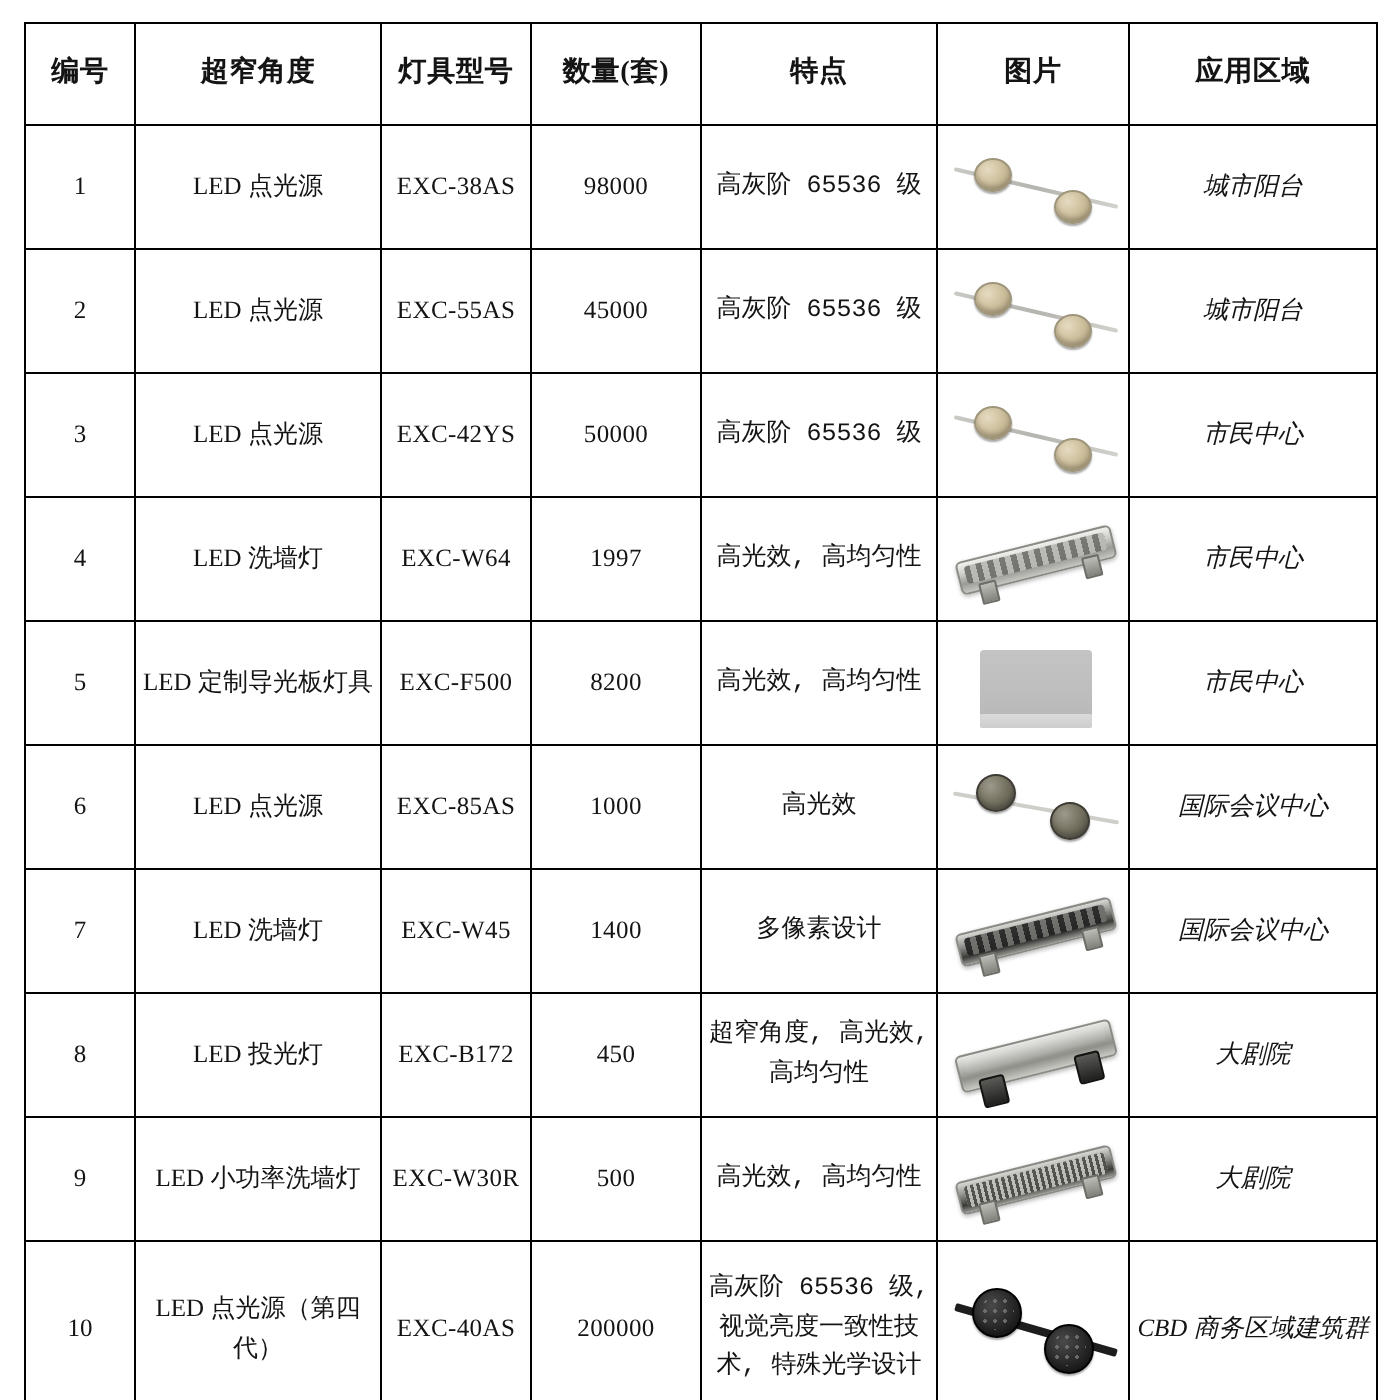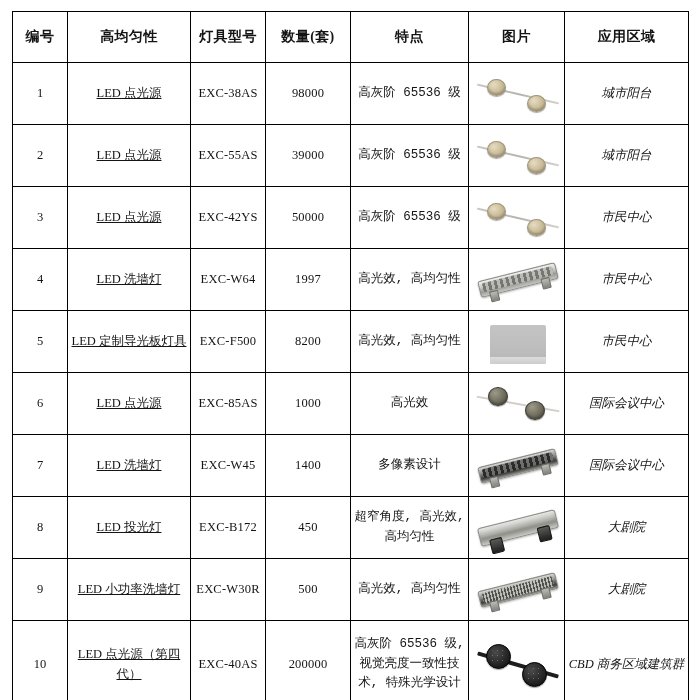--- a/index.html
+++ b/index.html
@@ -53,21 +53,21 @@
   col.c-model   { width: 75px; }
   col.c-qty     { width: 85px; }
   col.c-feat    { width: 118px; }
   col.c-pic     { width: 96px; }
   col.c-area    { width: 124px; }
 
   td.cell-no { font-size: 12px; }
   td.cell-model { font-size: 11.5px; letter-spacing: 0.2px; }
   td.cell-qty { font-size: 11.5px; letter-spacing: 0.2px; }
   td.cell-feat { font-size: 12.5px; font-family: Liberation Mono, monospace; }
-  td.cell-type { font-size: 12.5px; text-decoration: underline; }
+  td.cell-type { font-size: 12.5px; }
   td.cell-area { font-size: 12.5px; font-style: italic; }
 
   tr.body-row { height: 62px; }
   tr.body-row.tall { height: 88px; }
 
   
   td.cell-pic {
     padding: 0;
   }
   .thumb {
@@ -239,21 +239,21 @@
         <col class="c-model">
       <col class="c-qty">
         <col class="c-feat">
         <col class="c-pic">
         <col class="c-area">
     </colgroup>
 
     <thead>
       <tr>
         <th>编号</th>
-        <th>高均匀性</th>
+        <th>超窄角度</th>
         <th>灯具型号</th>
         <th>数量(套)</th>
         <th>特点</th>
         <th>图片</th>
         <th>应用区域</th>
       </tr>
     </thead>
 
     <tbody>
 
@@ -270,21 +270,21 @@
             <span class="pls-node n2"></span>
           </div>
         </td>
         <td class="cell-area">城市阳台</td>
       </tr>
 
       <tr class="body-row">
         <td class="cell-no">2</td>
         <td class="cell-type">LED 点光源</td>
         <td class="cell-model">EXC-55AS</td>
-        <td class="cell-qty">39000</td>
+        <td class="cell-qty">45000</td>
         <td class="cell-feat">高灰阶 65536 级</td>
         <td class="cell-pic">
           <div class="thumb">
             <span class="pls-wire"></span>
             <span class="pls-node n1"></span>
             <span class="pls-node n2"></span>
           </div>
         </td>
         <td class="cell-area">城市阳台</td>
       </tr>

